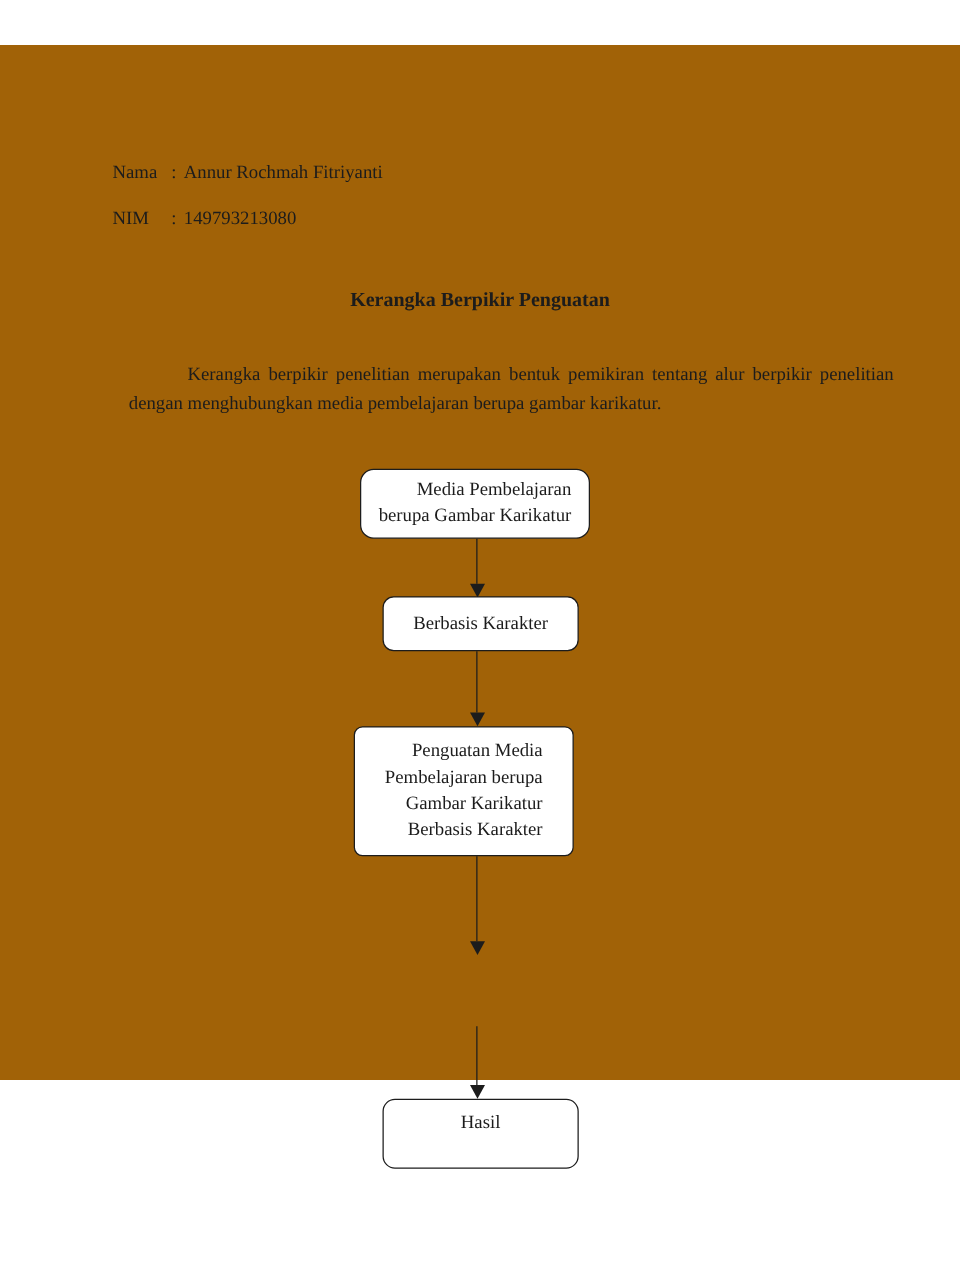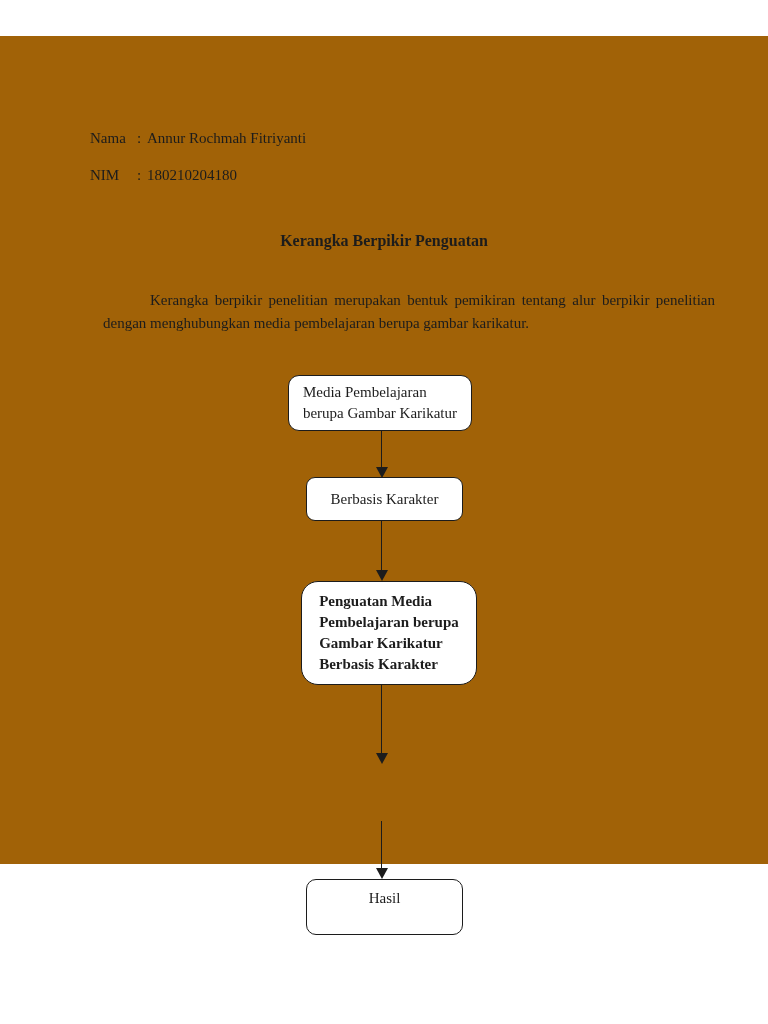--- a/index.html
+++ b/index.html
@@ -36,27 +36,27 @@
   }
 
   
   .flowchart{position:absolute;left:0;top:0;width:768px;height:1024px;}
   .node{
     position:absolute;
     background:#ffffff;
     border:1.5px solid #1c1c1c;
     box-sizing:border-box;
     display:flex;align-items:center;justify-content:center;
-    text-align:left;
+    text-align:right;
     font-size:15px;line-height:21px;
   }
   .node-label{white-space:pre-line;}
   .n1{left:288px;top:339px;width:184px;height:56px;border-radius:11px;}
   .n2{left:306px;top:441px;width:157px;height:44px;border-radius:9px;}
-  .n3{left:301px;top:545px;width:176px;height:104px;border-radius:17px;font-weight:bold;}
+  .n3{left:283px;top:545px;width:176px;height:104px;border-radius:7px;}
   .n4{left:306px;top:728px;width:157px;height:57px;border-radius:10px;align-items:flex-start;padding-top:8px;}
   .n5{left:306px;top:843px;width:157px;height:56px;border-radius:10px;align-items:flex-start;padding-top:8px;}
 
   .arrow{
     position:absolute;left:375px;width:13px;
     display:flex;flex-direction:column;align-items:center;
   }
   .arrow-line{flex:1;width:1.5px;background:#1c1c1c;}
   .arrow-head{
     width:0;height:0;
@@ -72,21 +72,21 @@
 </head>
 <body>
 
 <div class="page">
 
   <div class="id-row nama">
     <span class="id-label">Nama</span><span class="id-sep">:</span><span class="id-value">Annur Rochmah Fitriyanti</span>
   </div>
 
   <div class="id-row nim">
-    <span class="id-label">NIM</span><span class="id-sep">:</span><span class="id-value">180210204180</span>
+    <span class="id-label">NIM</span><span class="id-sep">:</span><span class="id-value">149793213080</span>
   </div>
 
   <h1 class="doc-title">Kerangka Berpikir Penguatan</h1>
 
   <p class="intro">Kerangka berpikir penelitian merupakan bentuk pemikiran tentang alur berpikir penelitian dengan menghubungkan media pembelajaran berupa gambar karikatur.</p>
 
   <div class="flowchart">
 
     <div class="node n1">
       <span class="node-label">Media Pembelajaran

